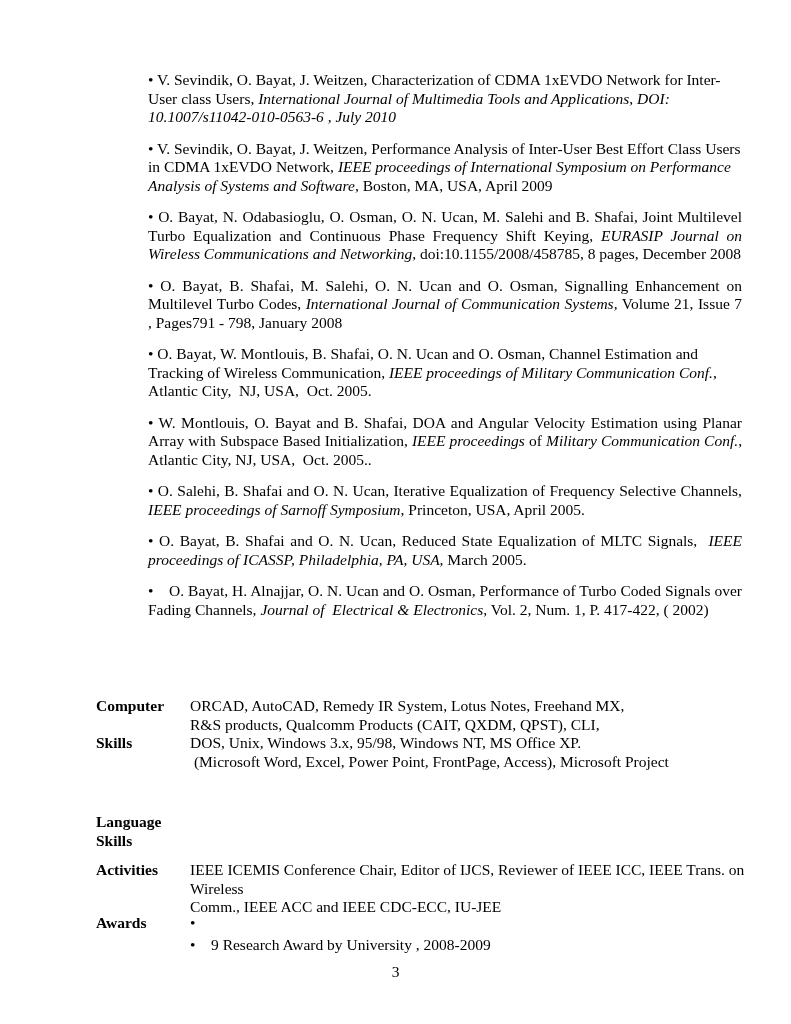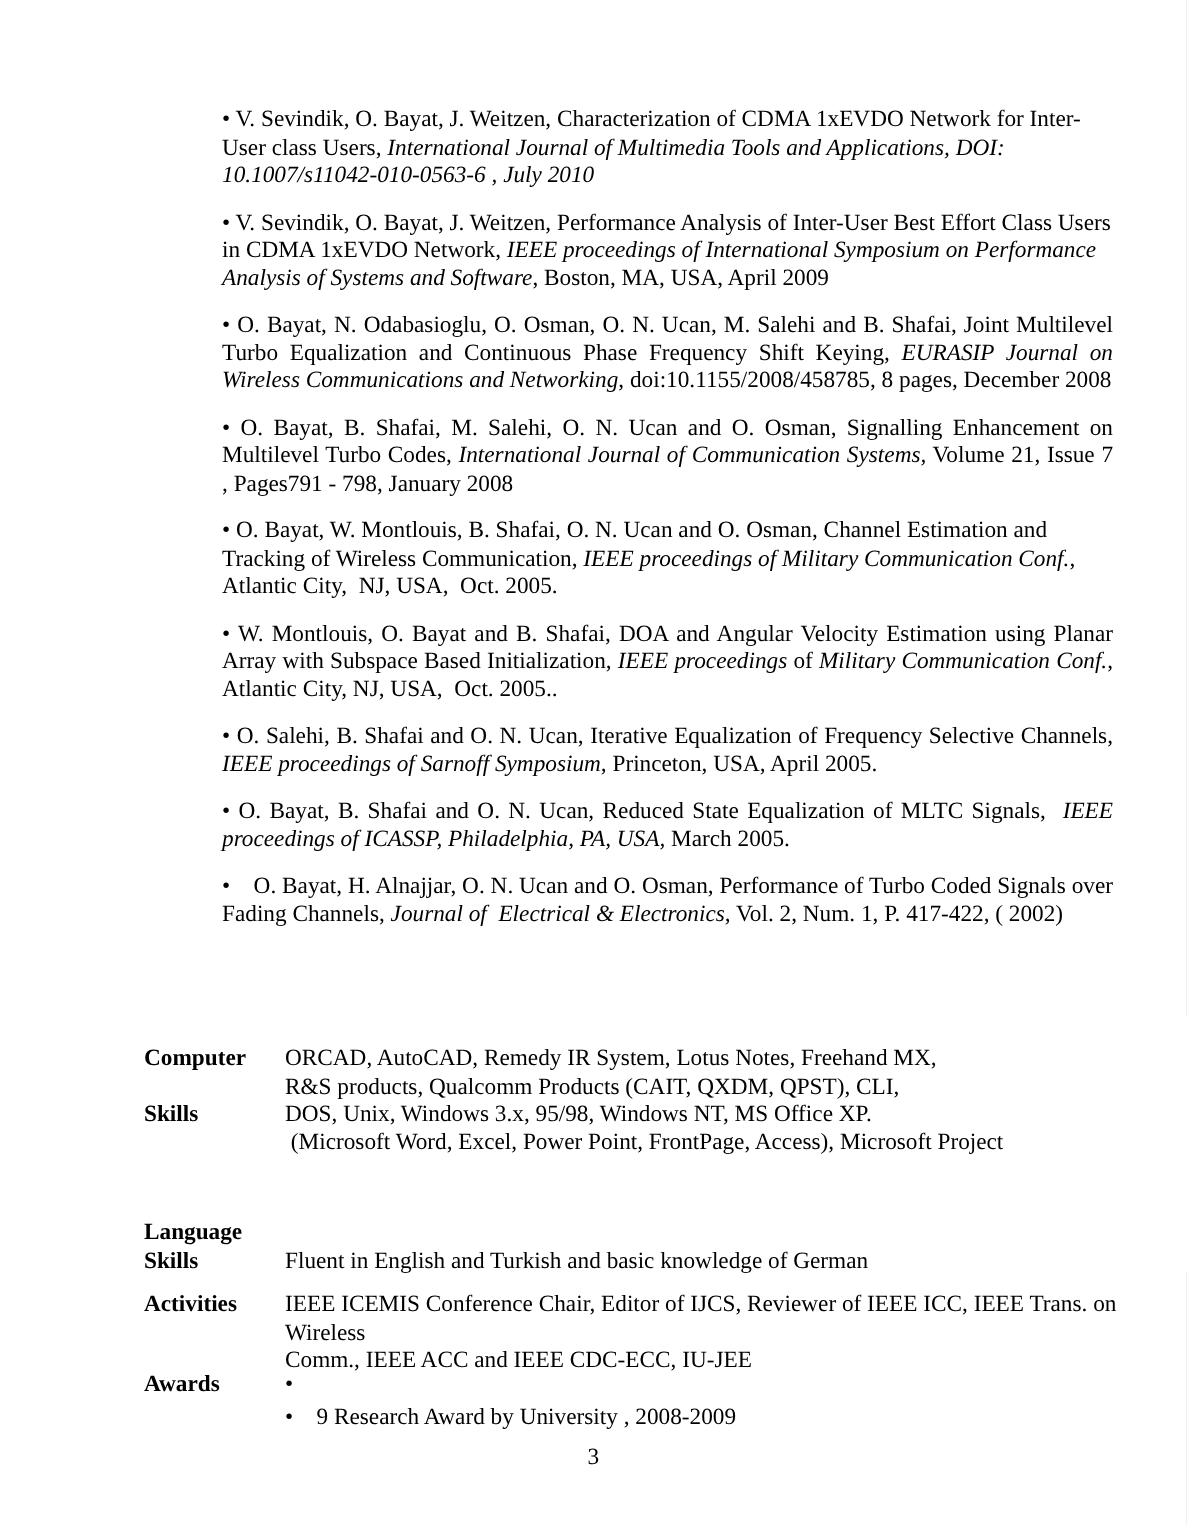--- a/index.html
+++ b/index.html
@@ -79,24 +79,20 @@
           <div class="line">R&amp;S products, Qualcomm Products (CAIT, QXDM, QPST), CLI,</div>
           <div class="line">DOS, Unix, Windows 3.x, 95/98, Windows NT, MS Office XP.</div>
           <div class="line"> (Microsoft Word, Excel, Power Point, FrontPage, Access), Microsoft Project</div>
         </div>
       </div>
       <div class="section sec-language-skills">
         <div class="label">
           <div class="line">Language</div>
           <div class="line">Skills</div>
         </div>
-        <div class="content">
-          <div class="line"></div>
-          <div class="line">Fluent in English and Turkish and basic knowledge of German</div>
-        </div>
       </div>
       <div class="section sec-activities">
         <div class="label">
           <div class="line">Activities</div>
         </div>
         <div class="content">
           <div class="line">IEEE ICEMIS Conference Chair, Editor of IJCS, Reviewer of IEEE ICC, IEEE Trans. on Wireless</div>
           <div class="line">Comm., IEEE ACC and IEEE CDC-ECC, IU-JEE</div>
         </div>
       </div>

